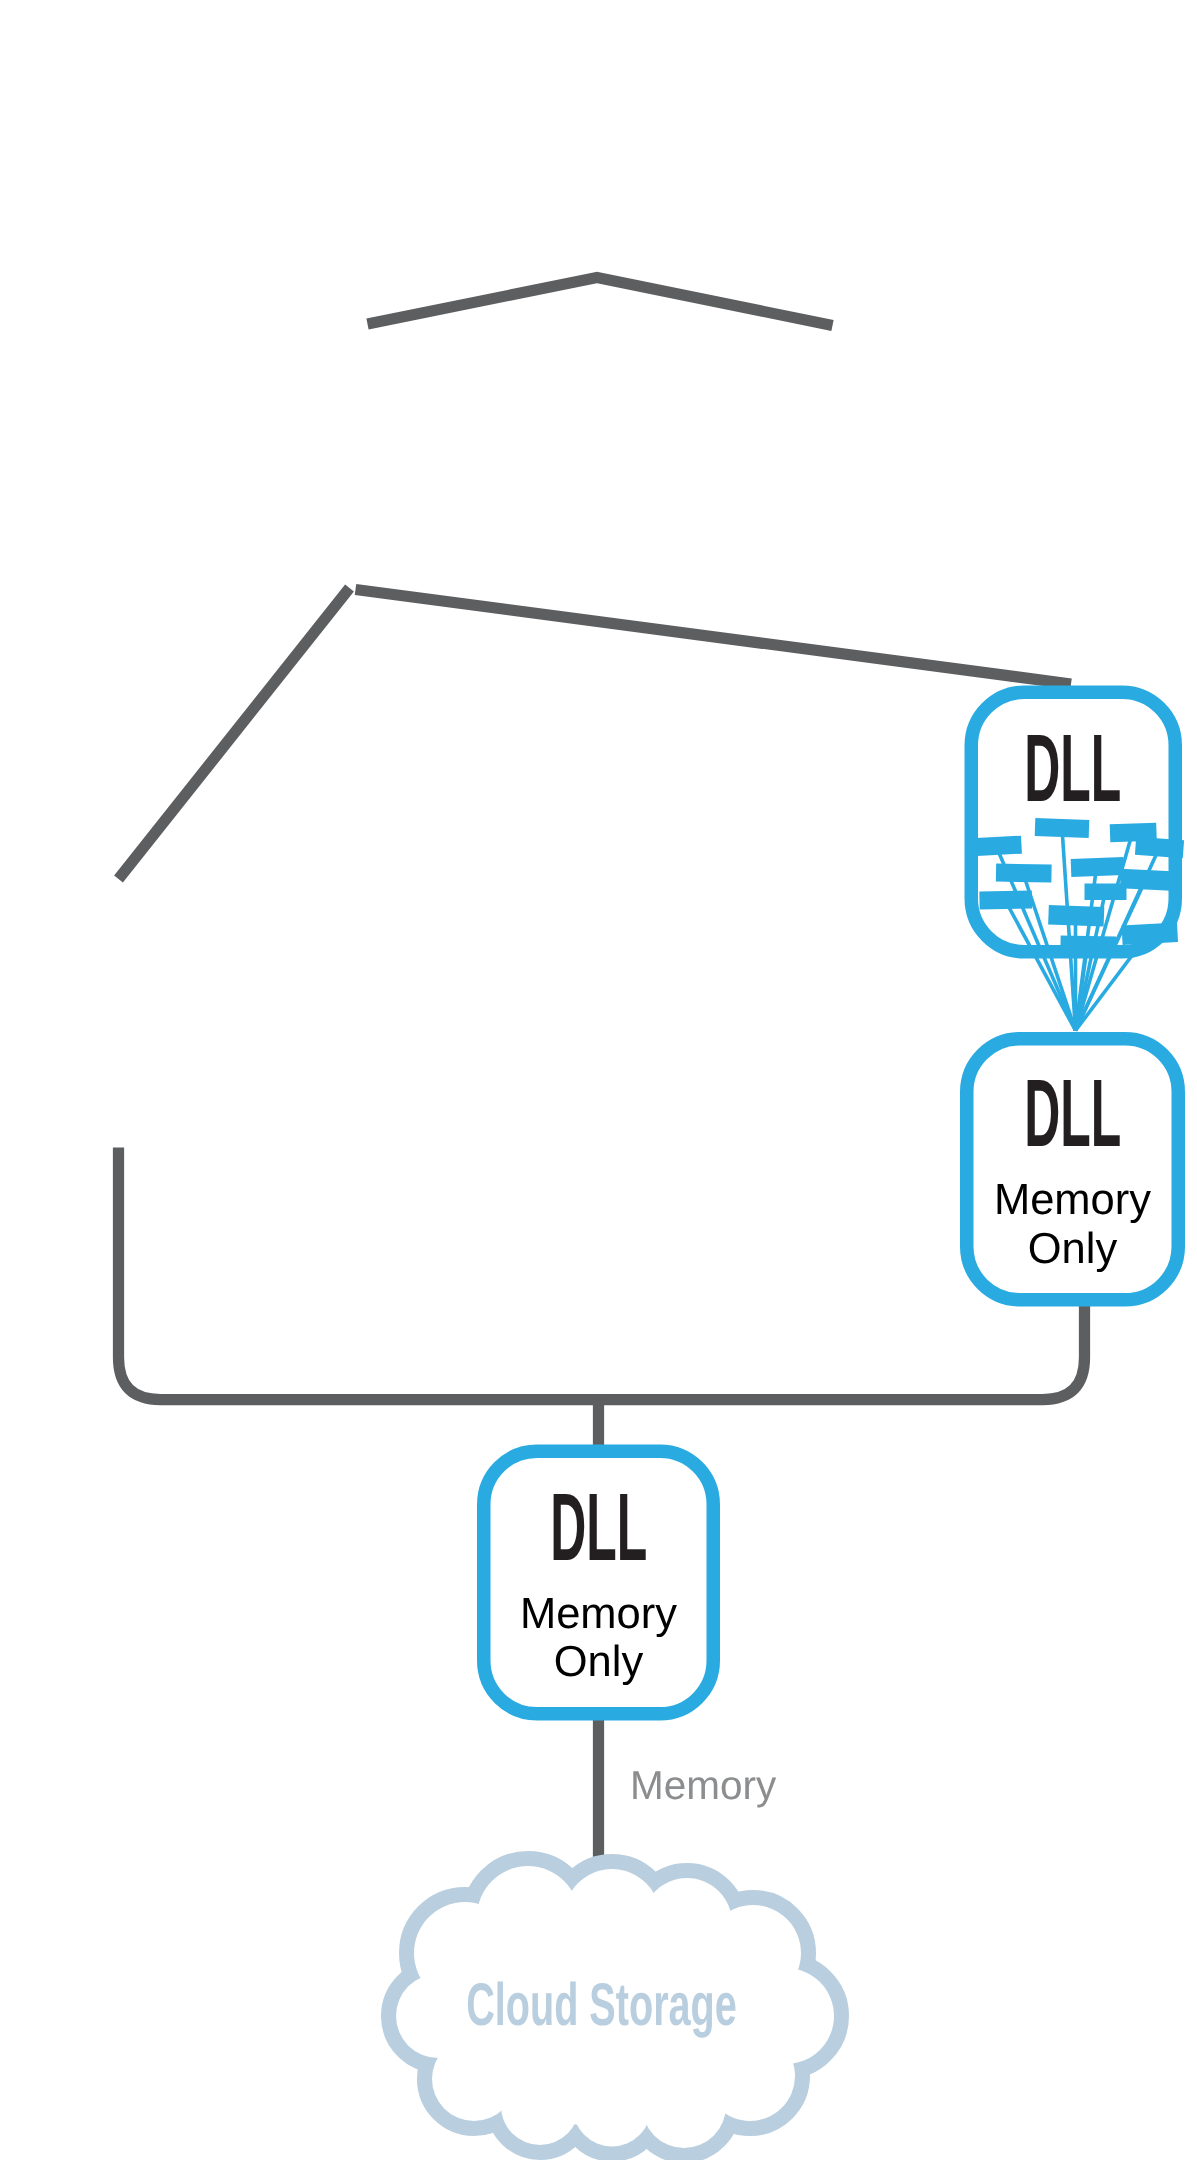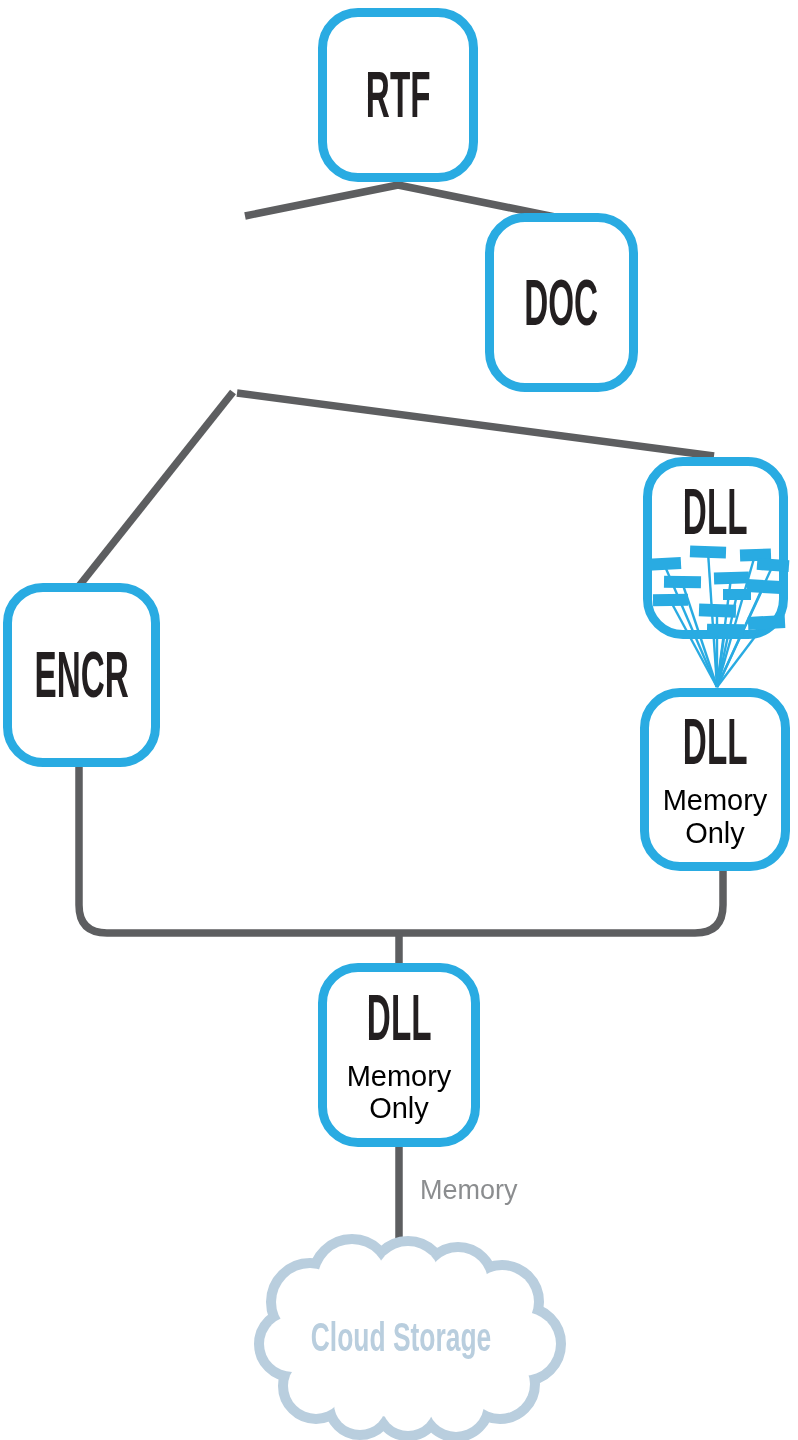--- a/index.html
+++ b/index.html
@@ -75,32 +75,23 @@
           <circle cx="456" cy="1404" r="28"></circle>
         <circle cx="408" cy="1405" r="26"></circle>
           <circle cx="360" cy="1404" r="26"></circle>
         <circle cx="316" cy="1386" r="28"></circle>
           <circle cx="292" cy="1344" r="28"></circle>
         <ellipse cx="408" cy="1340" rx="118" ry="78"></ellipse>
       </g>
     </g>
   </svg>
 
-  <div class="node" style="left:318px;top:8px;width:160px;height:174px">
-    <span class="lbl">RTF</span>
-  </div>
 
 
-  <div class="node" style="left:485px;top:213px;width:153px;height:179px">
-    <span class="lbl">DOC</span>
-  </div>
 
-  <div class="node" style="left:3px;top:583px;width:157px;height:184px">
-    <span class="lbl">ENCR</span>
-  </div>
 
   <div class="node top-label" style="left:643px;top:457px;width:145px;height:182px">
     <span class="lbl">DLL</span>
   </div>
 
   <div class="node" style="left:640px;top:688px;width:150px;height:183px">
     <span class="lbl">DLL</span>
     <span class="sub">Memory Only</span>
   </div>
 

